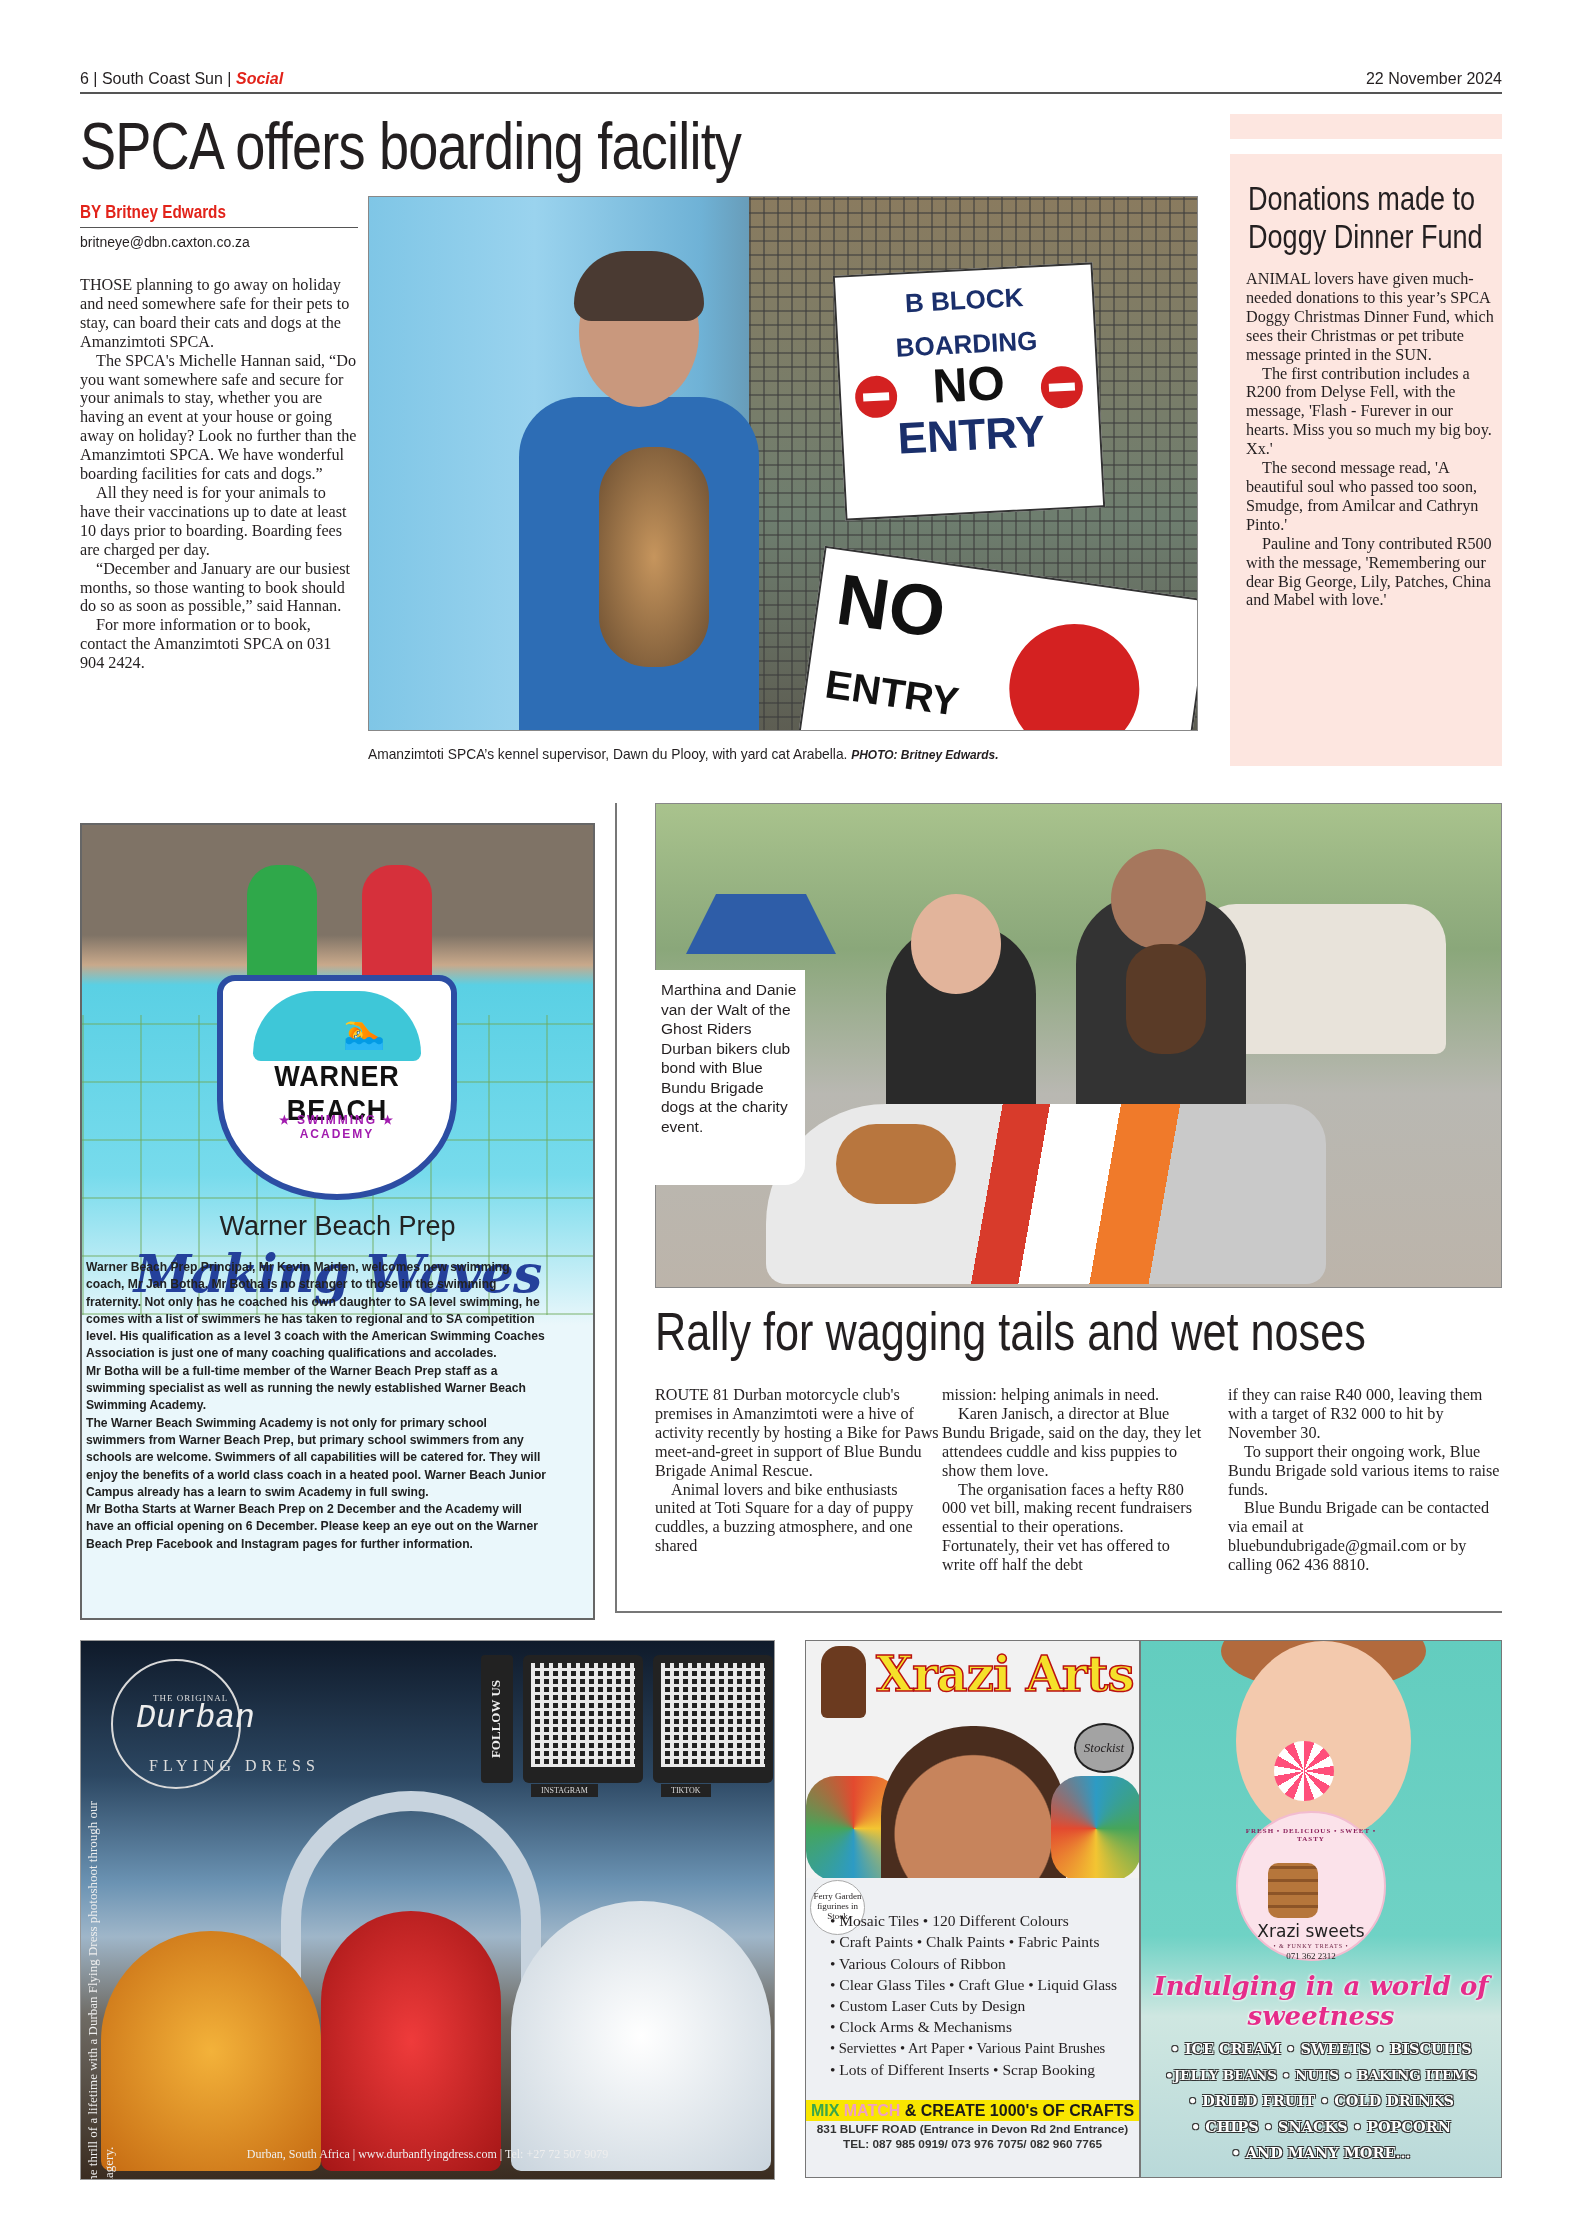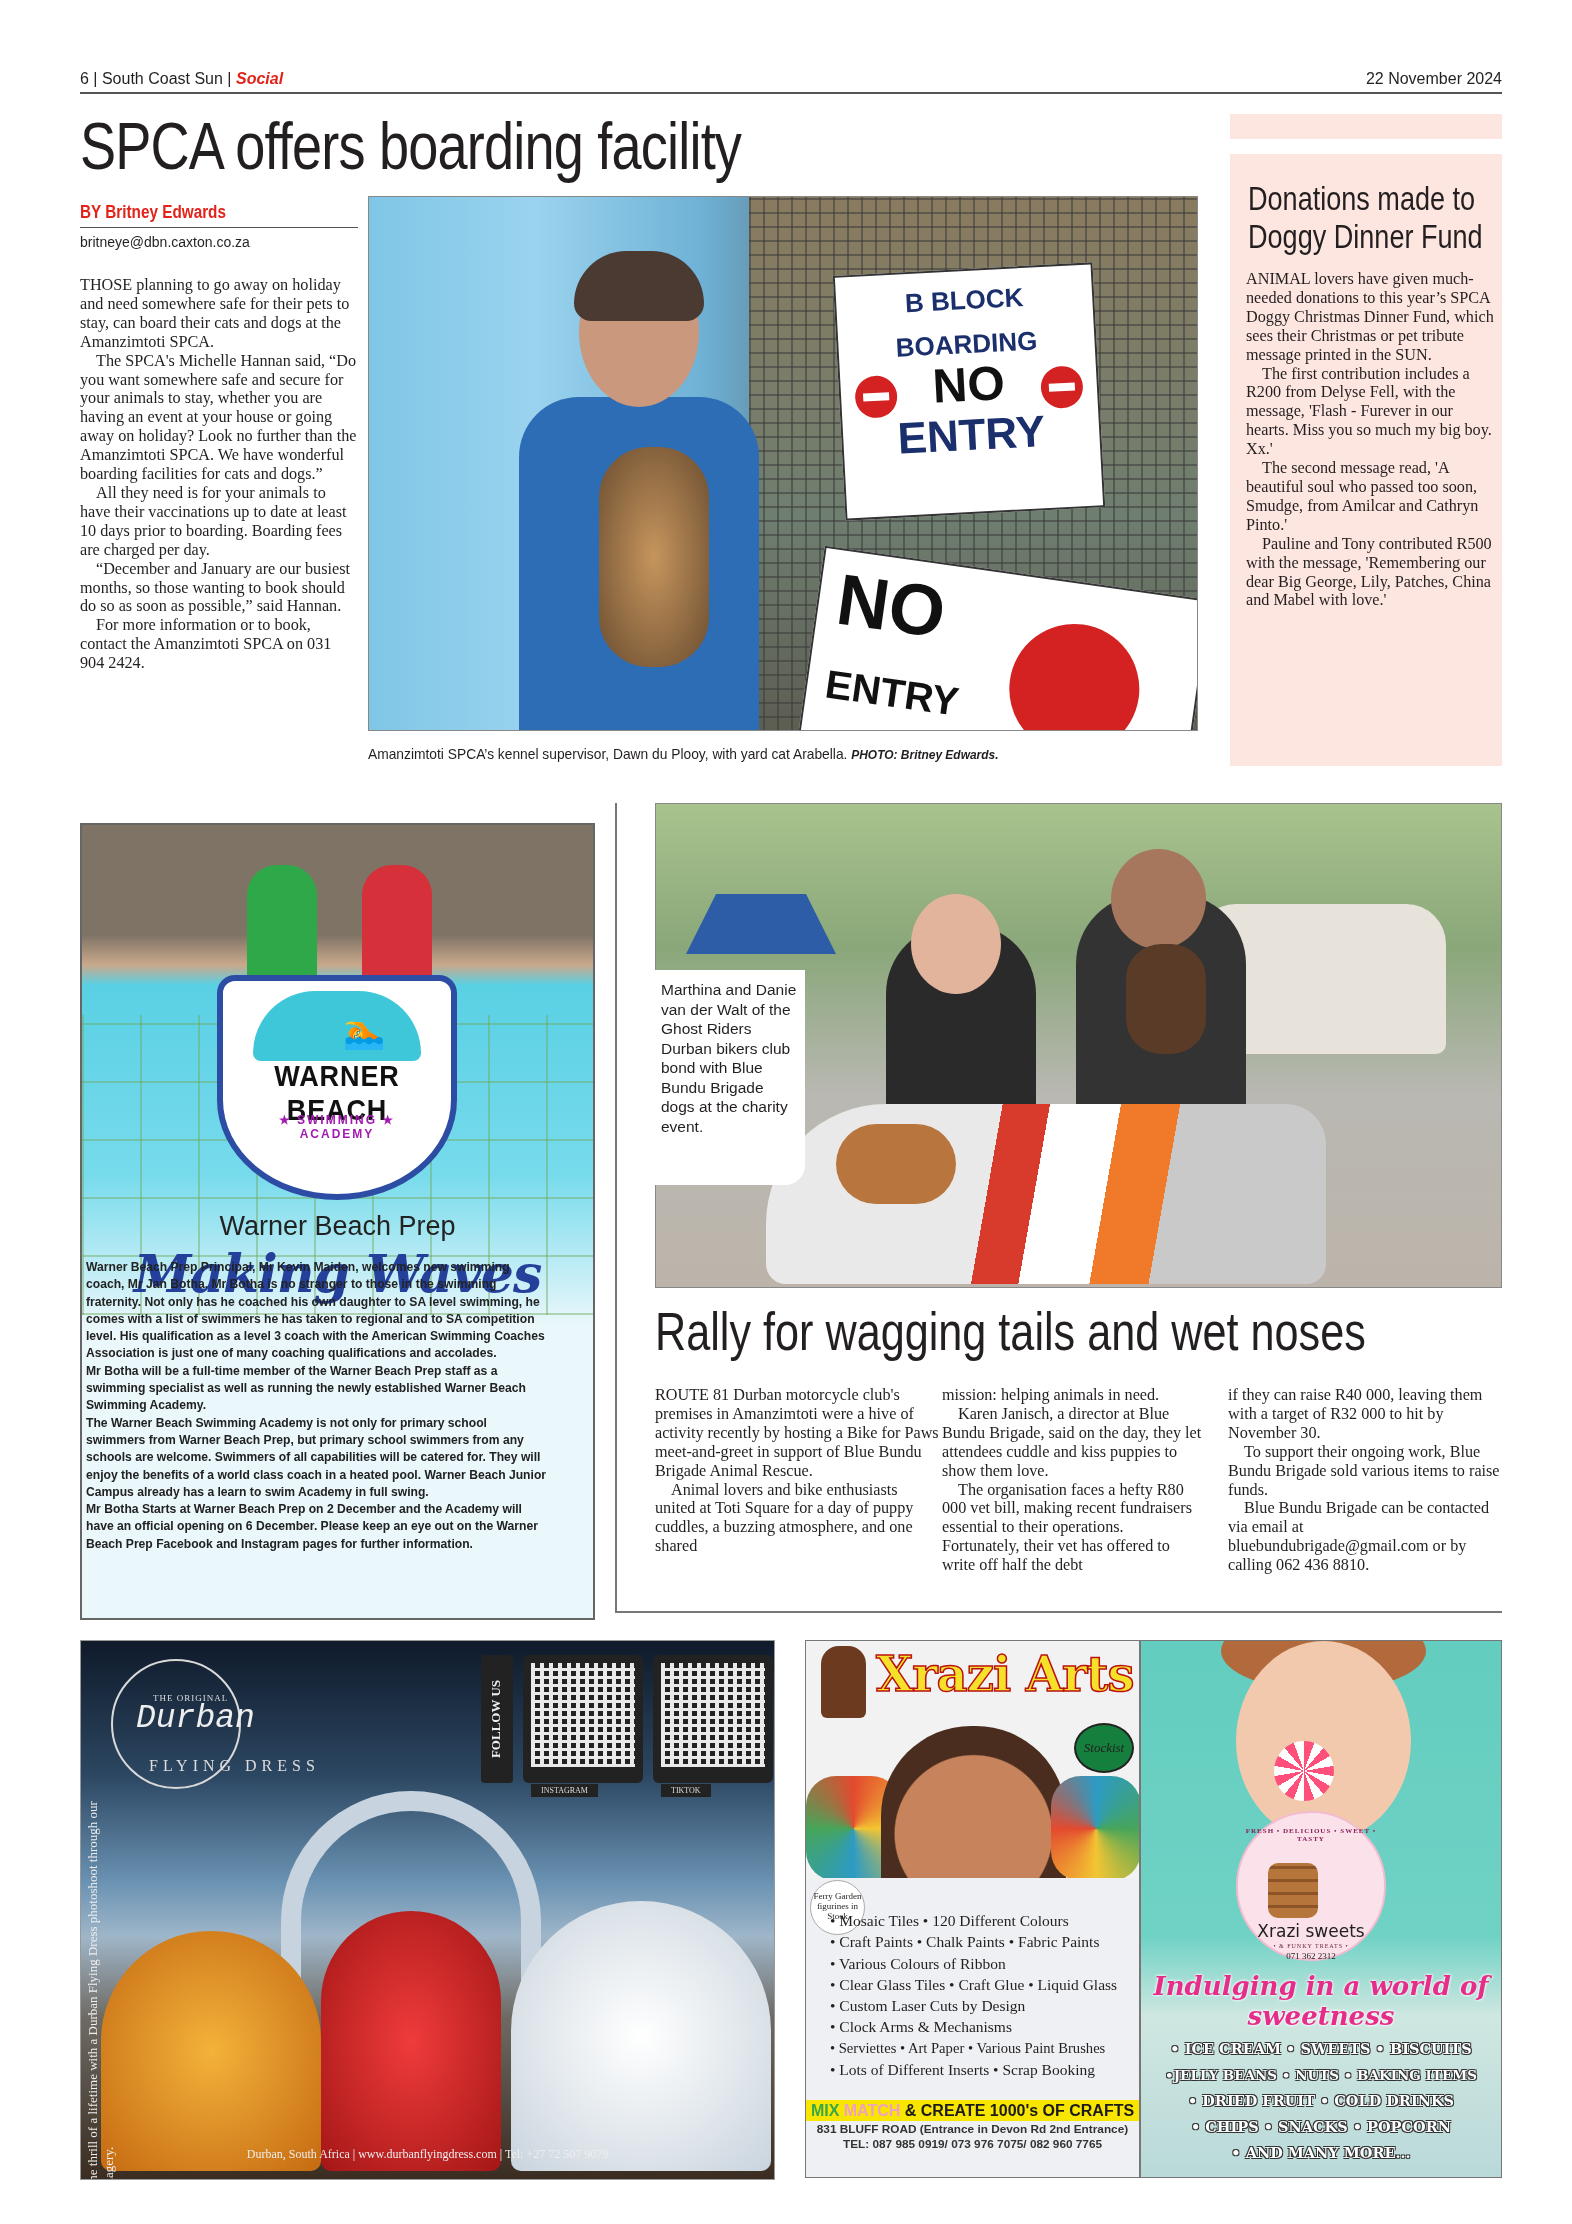--- a/index.html
+++ b/index.html
@@ -119,21 +119,21 @@
 #durban .foot{position:absolute;left:0;top:506px;width:100%;text-align:center;color:#eee;font-size:12px}
 
 
 #xarts{left:805px;top:1640px;width:335px;height:238px;overflow:hidden;background:#f2f2f2;border:1px solid #777;border-bottom:none}
 #xarts-list-wrap{left:805px;top:1878px;width:335px;height:300px;background:#eef0f3;border:1px solid #777;border-top:none}
 #xarts .title{position:absolute;left:70px;top:5px;font-family:"DejaVu Serif",serif;font-weight:bold;font-size:48px;color:#f5e12a;-webkit-text-stroke:1.5px #b11;letter-spacing:-1px}
 #xarts .man{position:absolute;left:15px;top:5px;width:45px;height:72px;border-radius:18px 18px 6px 6px;background:#6b3a1f}
 #xarts .girl{position:absolute;left:75px;top:85px;width:185px;height:180px;border-radius:90px 90px 0 0;background:radial-gradient(circle at 50% 60%,#c7845c 0 55%,#4a2d1e 56%)}
 #xarts .hand1{position:absolute;left:0;top:135px;width:95px;height:105px;border-radius:30px;background:conic-gradient(#e34a2f,#f3c532,#2d9bc4,#46a55a,#e34a2f)}
 #xarts .hand2{position:absolute;left:245px;top:135px;width:90px;height:105px;border-radius:30px;background:conic-gradient(#2d9bc4,#46a55a,#f3c532,#e34a2f,#2d9bc4)}
-#xarts .stockist{position:absolute;left:268px;top:82px;width:60px;height:50px;border-radius:50%;border:2px solid #222;background:#15803d;font-size:13px;font-style:italic;text-align:center;line-height:46px}
+#xarts .stockist{position:absolute;left:268px;top:82px;width:60px;height:50px;border-radius:50%;border:2px solid #222;background:#a3a3a3;font-size:13px;font-style:italic;text-align:center;line-height:46px}
 #xarts-list{left:830px;top:1910px;width:335px;text-align:left;font-size:15.5px;line-height:21.3px;color:#231f20}
 #ferry{left:810px;top:1880px;width:55px;height:55px;border-radius:50%;background:#fff;border:1px solid #aaa;font-size:9px;text-align:center;line-height:10px;padding-top:10px}
 #xarts-mix{left:806px;top:2100px;width:333px;height:21px;background:#f9e600;text-align:center;font-family:"Liberation Sans",sans-serif;font-weight:bold;font-size:16px;line-height:21px;color:#1a1a1a;transform-origin:center}
 #xarts-mix .mix{color:#3aa64a}#xarts-mix .match{color:#f0a0c0}
 #xarts-addr{left:806px;top:2122px;width:333px;text-align:center;font-family:"Liberation Sans",sans-serif;font-weight:bold;font-size:11.8px;line-height:15px;color:#333}
 
 
 #xsweets{left:1140px;top:1640px;width:362px;height:538px;overflow:hidden;border:1px solid #777;
  background:linear-gradient(180deg,#63cdbf 0%,#6fd2c5 55%,#cfe7e1 70%,#b9d9d9 100%)}
 #xsweets .girlhead{position:absolute;left:95px;top:0;width:175px;height:200px;border-radius:50%;background:#f3c9ad}

